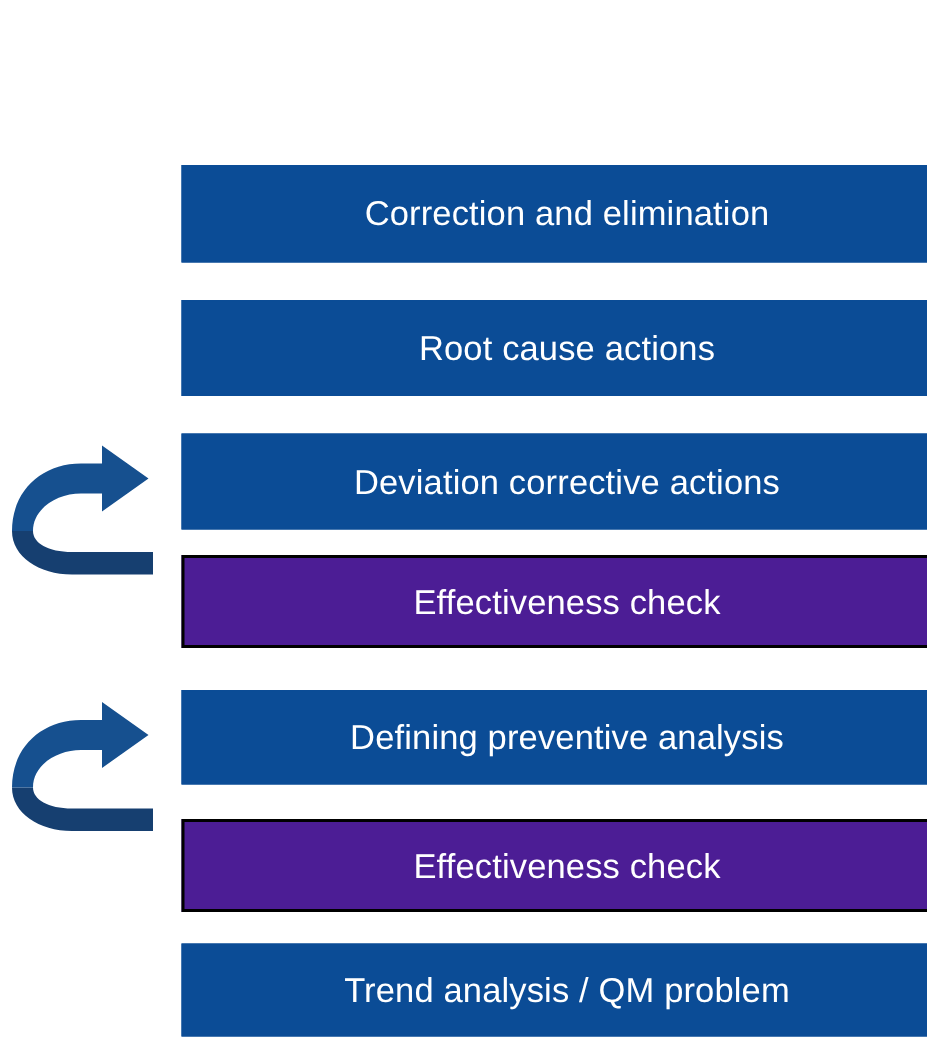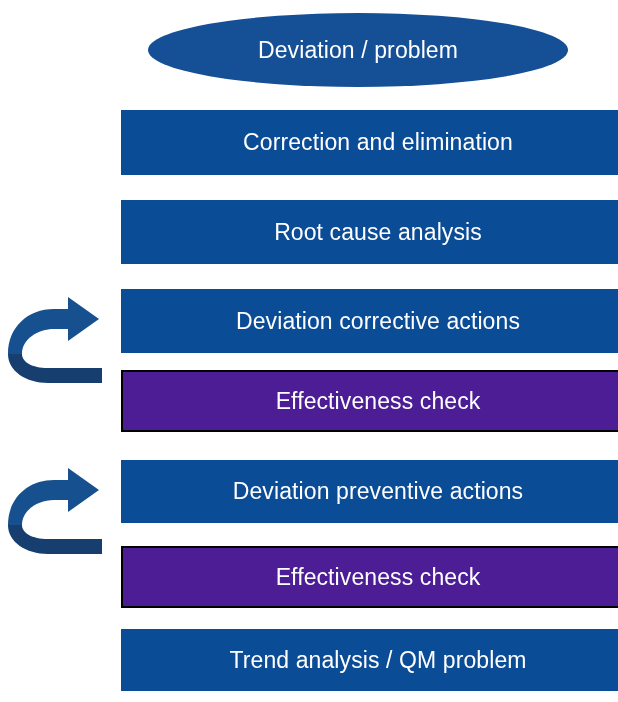--- a/index.html
+++ b/index.html
@@ -83,42 +83,39 @@
     width: 100%;
     height: 100%;
     overflow: visible;
   }
 </style>
 </head>
 <body>
 
 <div id="canvas">
 
-  <div class="node-ellipse">
-    <span class="node-text">Deviation / problem</span>
-  </div>
 
   <div class="node-box primary" style="top:110px;height:65px;">
     <span class="node-text">Correction and elimination</span>
   </div>
 
   <div class="node-box primary" style="top:200px;height:64px;">
-    <span class="node-text">Root cause analysis</span>
+    <span class="node-text">Root cause actions</span>
   </div>
 
   <div class="node-box primary" style="top:289px;height:64px;">
     <span class="node-text">Deviation corrective actions</span>
   </div>
 
   <div class="node-box secondary" style="top:370px;height:62px;">
     <span class="node-text">Effectiveness check</span>
   </div>
 
   <div class="node-box primary" style="top:460px;height:63px;">
-    <span class="node-text">Deviation preventive actions</span>
+    <span class="node-text">Defining preventive analysis</span>
   </div>
 
   <div class="node-box secondary" style="top:546px;height:62px;">
     <span class="node-text">Effectiveness check</span>
   </div>
 
   <div class="node-box primary" style="top:629px;height:62px;">
     <span class="node-text">Trend analysis / QM problem</span>
   </div>
 

